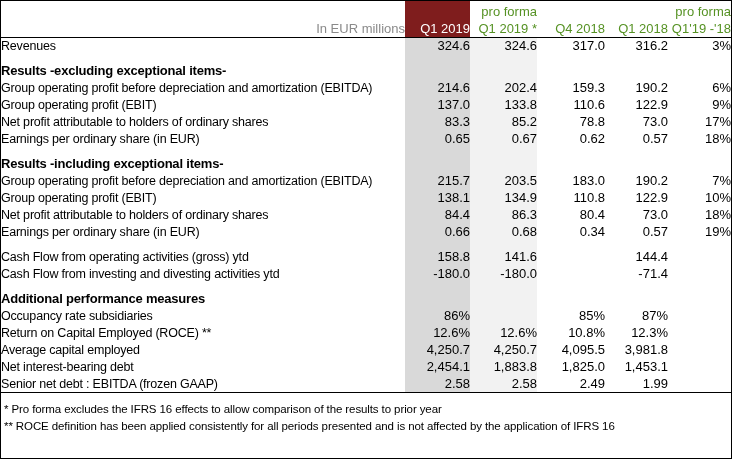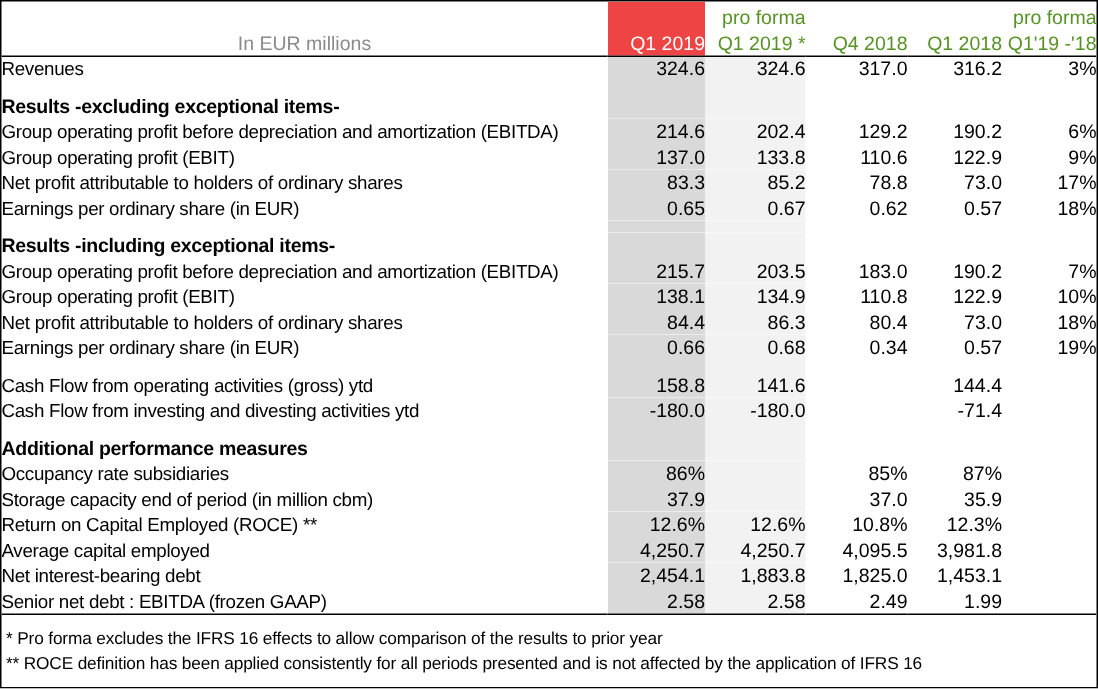--- a/index.html
+++ b/index.html
@@ -29,37 +29,37 @@
     line-height:16px;
   }
   
   td.bg1 { background:#d9d9d9; }
   td.bg2 { background:#f2f2f2; }
 
   
   tr.hdr { height:36px; }
   tr.hdr th { border-bottom:1.5px solid #000;margin-left:34px; }
   th.hlabel {
-    text-align:center;
+    text-align:right;
     color:#8a8a8a;
     font-weight:bold;
     padding-left:4px;
     vertical-align:bottom;
   }
   th.hcol {
     text-align:right;
     color:#569224;
     font-weight:bold;
     padding-right:5px;
     vertical-align:bottom;
   }
   th.hcol .l1 { line-height:17px; }
   th.hcol .l2 { line-height:17px; }
   th.hgreen {
-    background:#ef4444;
+    background:#7f1d1d;
     color:#fff;
   }
   
   tr.r-data  { height:17px; }
   tr.r-blank { height:8px;  }
   td.lbl {
     text-align:left;
     padding-left:4px;
     font-size:12.5px;
     letter-spacing:-0.2px;
@@ -143,21 +143,21 @@
     <td class="num bg1"></td>
     <td class="num bg2"></td>
     <td class="num"></td>
     <td class="num"></td>
     <td class="num"></td>
   </tr>
         <tr class="r-data">
     <td class="lbl">Group operating profit before depreciation and amortization (EBITDA)</td>
     <td class="num bg1">214.6</td>
     <td class="num bg2">202.4</td>
-    <td class="num">129.2</td>
+    <td class="num">159.3</td>
     <td class="num">190.2</td>
     <td class="num">6%</td>
   </tr>
         <tr class="r-data">
     <td class="lbl">Group operating profit (EBIT)</td>
     <td class="num bg1">137.0</td>
     <td class="num bg2">133.8</td>
     <td class="num">110.6</td>
     <td class="num">122.9</td>
     <td class="num">9%</td>
@@ -265,28 +265,20 @@
     <td class="num"></td>
     <td class="num"></td>
     <td class="num"></td>
   </tr>
         <tr class="r-data">
     <td class="lbl">Occupancy rate subsidiaries</td>
     <td class="num bg1">86%</td>
     <td class="num bg2"></td>
     <td class="num">85%</td>
     <td class="num">87%</td>
-    <td class="num"></td>
-  </tr>
-        <tr class="r-data">
-    <td class="lbl">Storage capacity end of period (in million cbm)</td>
-    <td class="num bg1">37.9</td>
-    <td class="num bg2"></td>
-    <td class="num">37.0</td>
-    <td class="num">35.9</td>
     <td class="num"></td>
   </tr>
         <tr class="r-data">
     <td class="lbl">Return on Capital Employed (ROCE) **</td>
     <td class="num bg1">12.6%</td>
     <td class="num bg2">12.6%</td>
     <td class="num">10.8%</td>
     <td class="num">12.3%</td>
     <td class="num"></td>
   </tr>

